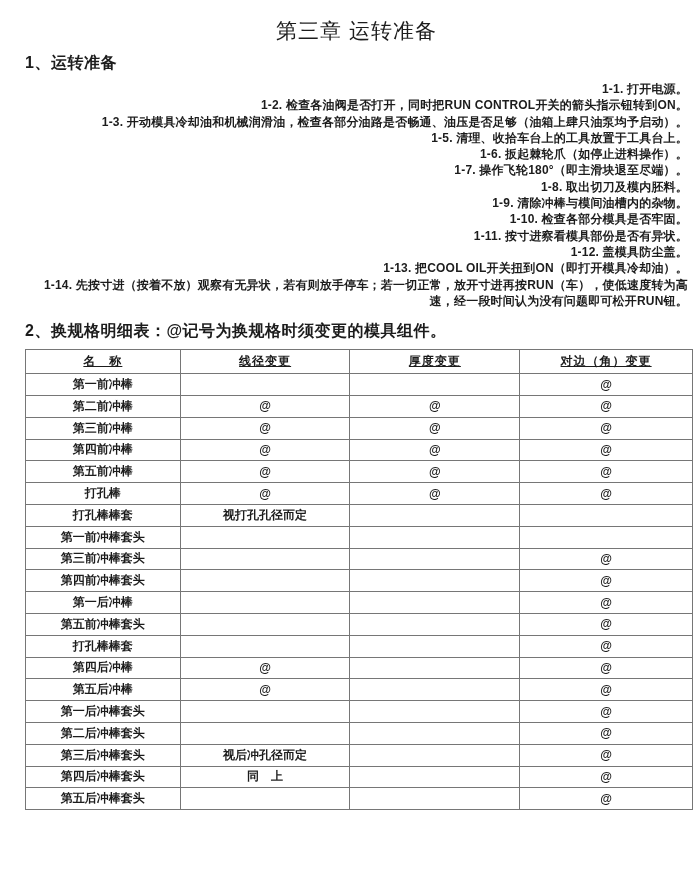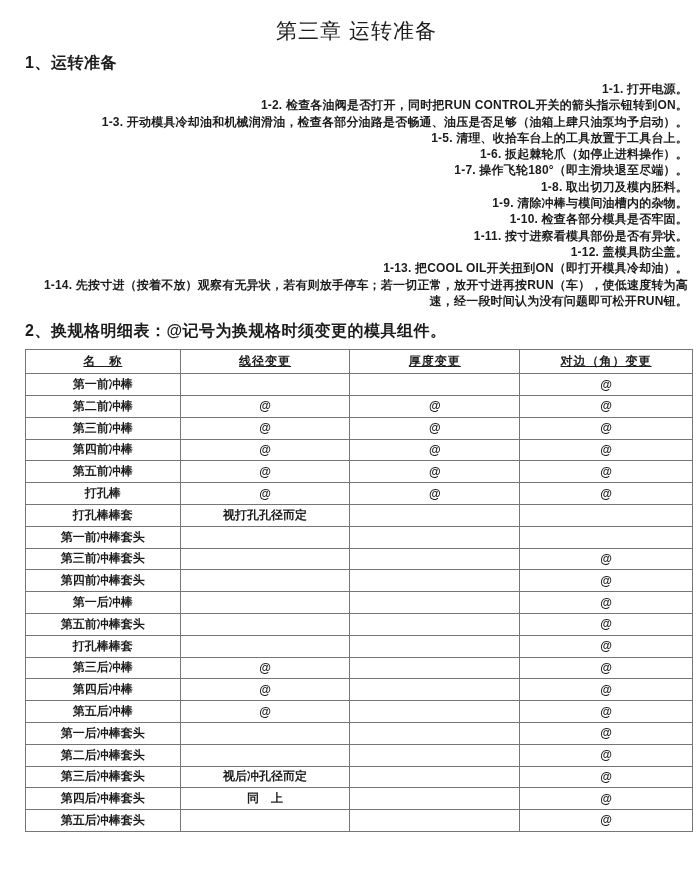--- a/index.html
+++ b/index.html
@@ -176,26 +176,20 @@
           <td></td>
           <td>@</td>
         </tr>
         <tr>
           <td>打孔棒棒套</td>
           <td></td>
           <td></td>
           <td>@</td>
         </tr>
         <tr>
-          <td>第三后冲棒</td>
-          <td>@</td>
-          <td></td>
-          <td>@</td>
-        </tr>
-        <tr>
           <td>第四后冲棒</td>
           <td>@</td>
           <td></td>
           <td>@</td>
         </tr>
         <tr>
           <td>第五后冲棒</td>
           <td>@</td>
           <td></td>
           <td>@</td>

